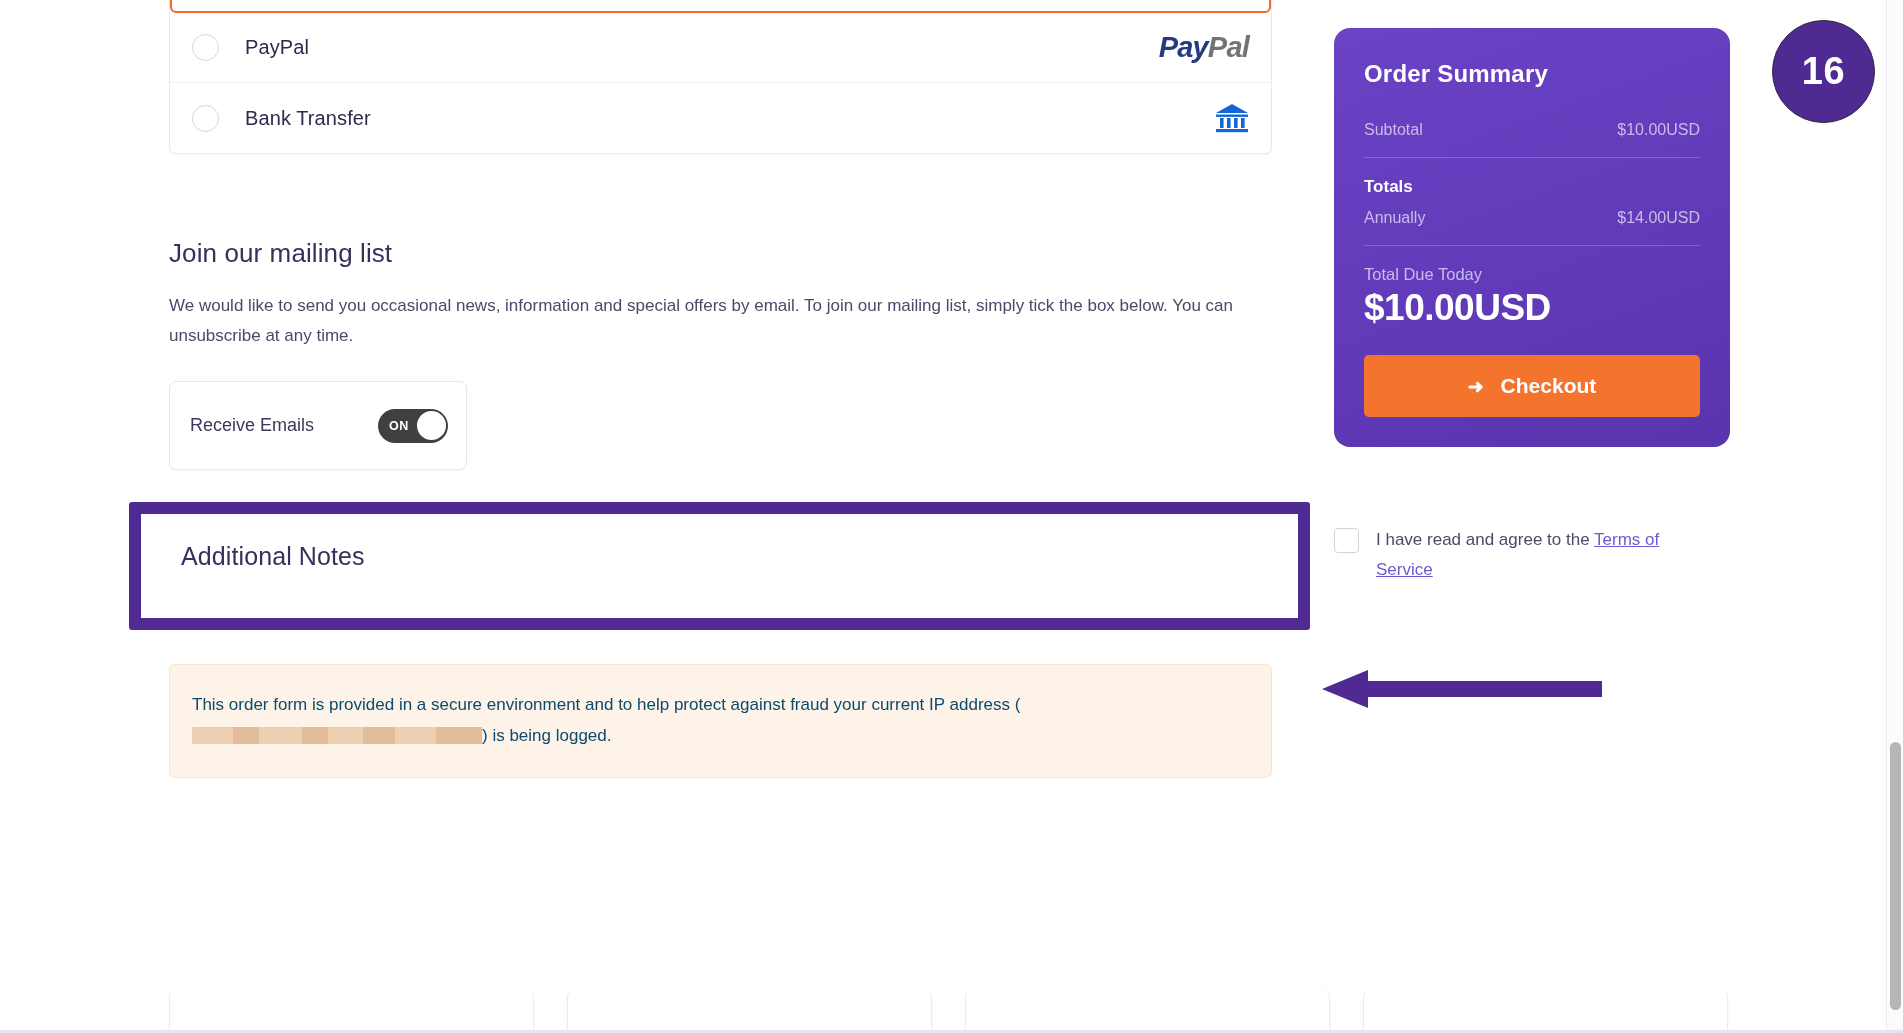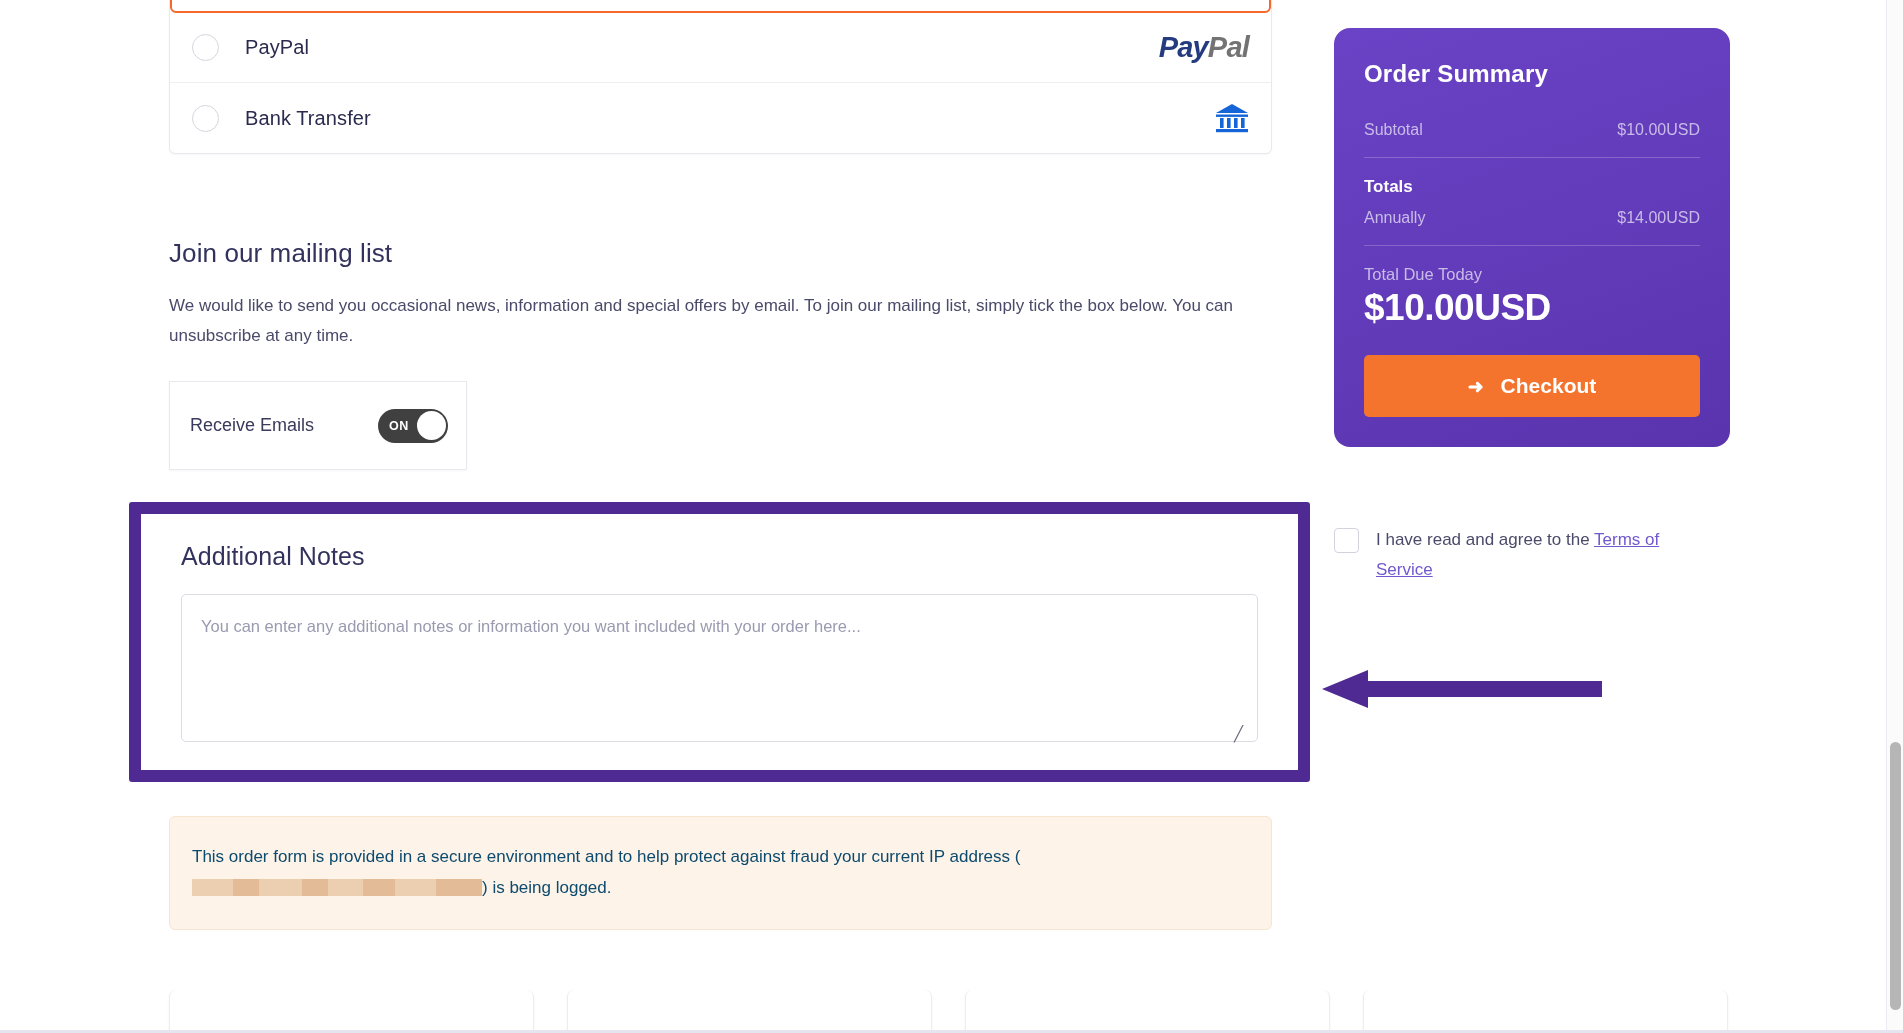--- a/index.html
+++ b/index.html
@@ -93,21 +93,21 @@
     max-width: 1090px;
   }
 
   
   .toggle-card {
     margin-top: 30px;
     width: 298px;
     height: 89px;
     background: #fff;
     border: 1px solid #e8e8ee;
-    border-radius: 0;
+    border-radius: 7px;
     box-shadow: 0 1px 2px rgba(16,24,40,.04);
     display: flex;
     align-items: center;
     justify-content: space-between;
     padding: 0 18px 0 20px;
   }
   .toggle-label { font-size: 18px; color: #3a3a5c; }
   .switch {
     width: 70px; height: 34px;
     border-radius: 17px;
@@ -421,24 +421,20 @@
         <span class="switch">
           <span class="sw-text">ON</span>
           <span class="knob"></span>
         </span>
       </div>
     </div>
 
     <div class="notes-highlight">
       <div class="notes-inner">
         <div class="notes-title">Additional Notes</div>
-        <div style="position:relative">
-          <textarea class="notes-box" placeholder="You can enter any additional notes or information you want included with your order here..." style=""></textarea>
-          <span class="resize-grip">╱</span>
-        </div>
       </div>
     </div>
 
     <div class="secure-notice">
       <span>This order form is provided in a secure environment and to help protect against fraud your current IP address (</span><span class="ip-mask"></span><span>) is being logged.</span>
     </div>
 
   </div>
 
   <div id="footer-cards">
@@ -487,19 +483,22 @@
 
   <div id="terms-row">
     <span class="tos-checkbox"></span>
     <span class="tos-text"><span>I have read and agree to the </span><a class="tos-link" href="#">Terms of Service</a></span>
   </div>
 
   <svg id="anno-arrow" viewBox="0 0 280 42">
     <polygon points="0,21 46,2 46,13 280,13 280,29 46,29 46,40" fill="#4f2a93"></polygon>
   </svg>
 
+  <div id="step-badge">
+    <span>16</span>
+  </div>
 
 </div>
 
 <div id="scrollbar-track">
   <div id="scrollbar-thumb"></div>
 </div>
 <div id="bottom-edge"></div>
 
 </body></html>

